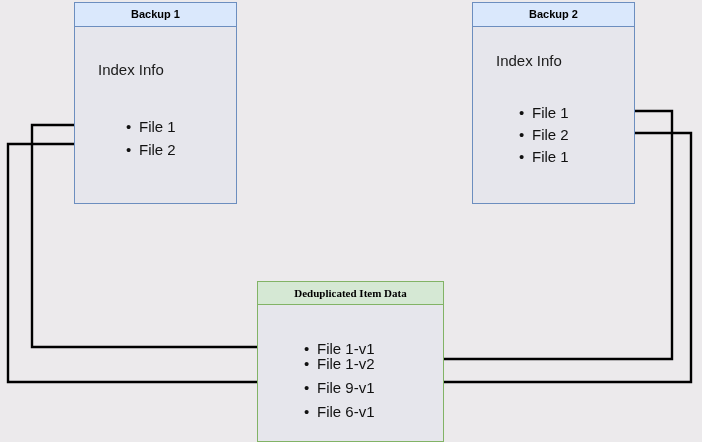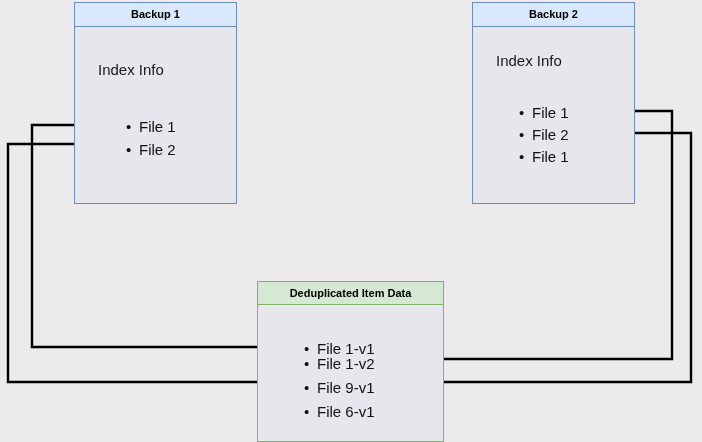--- a/index.html
+++ b/index.html
@@ -56,20 +56,21 @@
   }
   .blue .box-body {
     background: #e6e6ec;
     border: 1px solid #6c8ebf;
     border-top: none;
   }
   
   .green .box-header {
     background: #d5e8d4;
     border: 1px solid #82b366;
+    font-family: Liberation Serif, serif;
   }
   .green .box-body {
     background: #e6e6ec;
     border: 1px solid #82b366;
     border-top: none;
   }
   .section-label {
     position: absolute;
     font-size: 15px;
     color: #1a1a1a;

